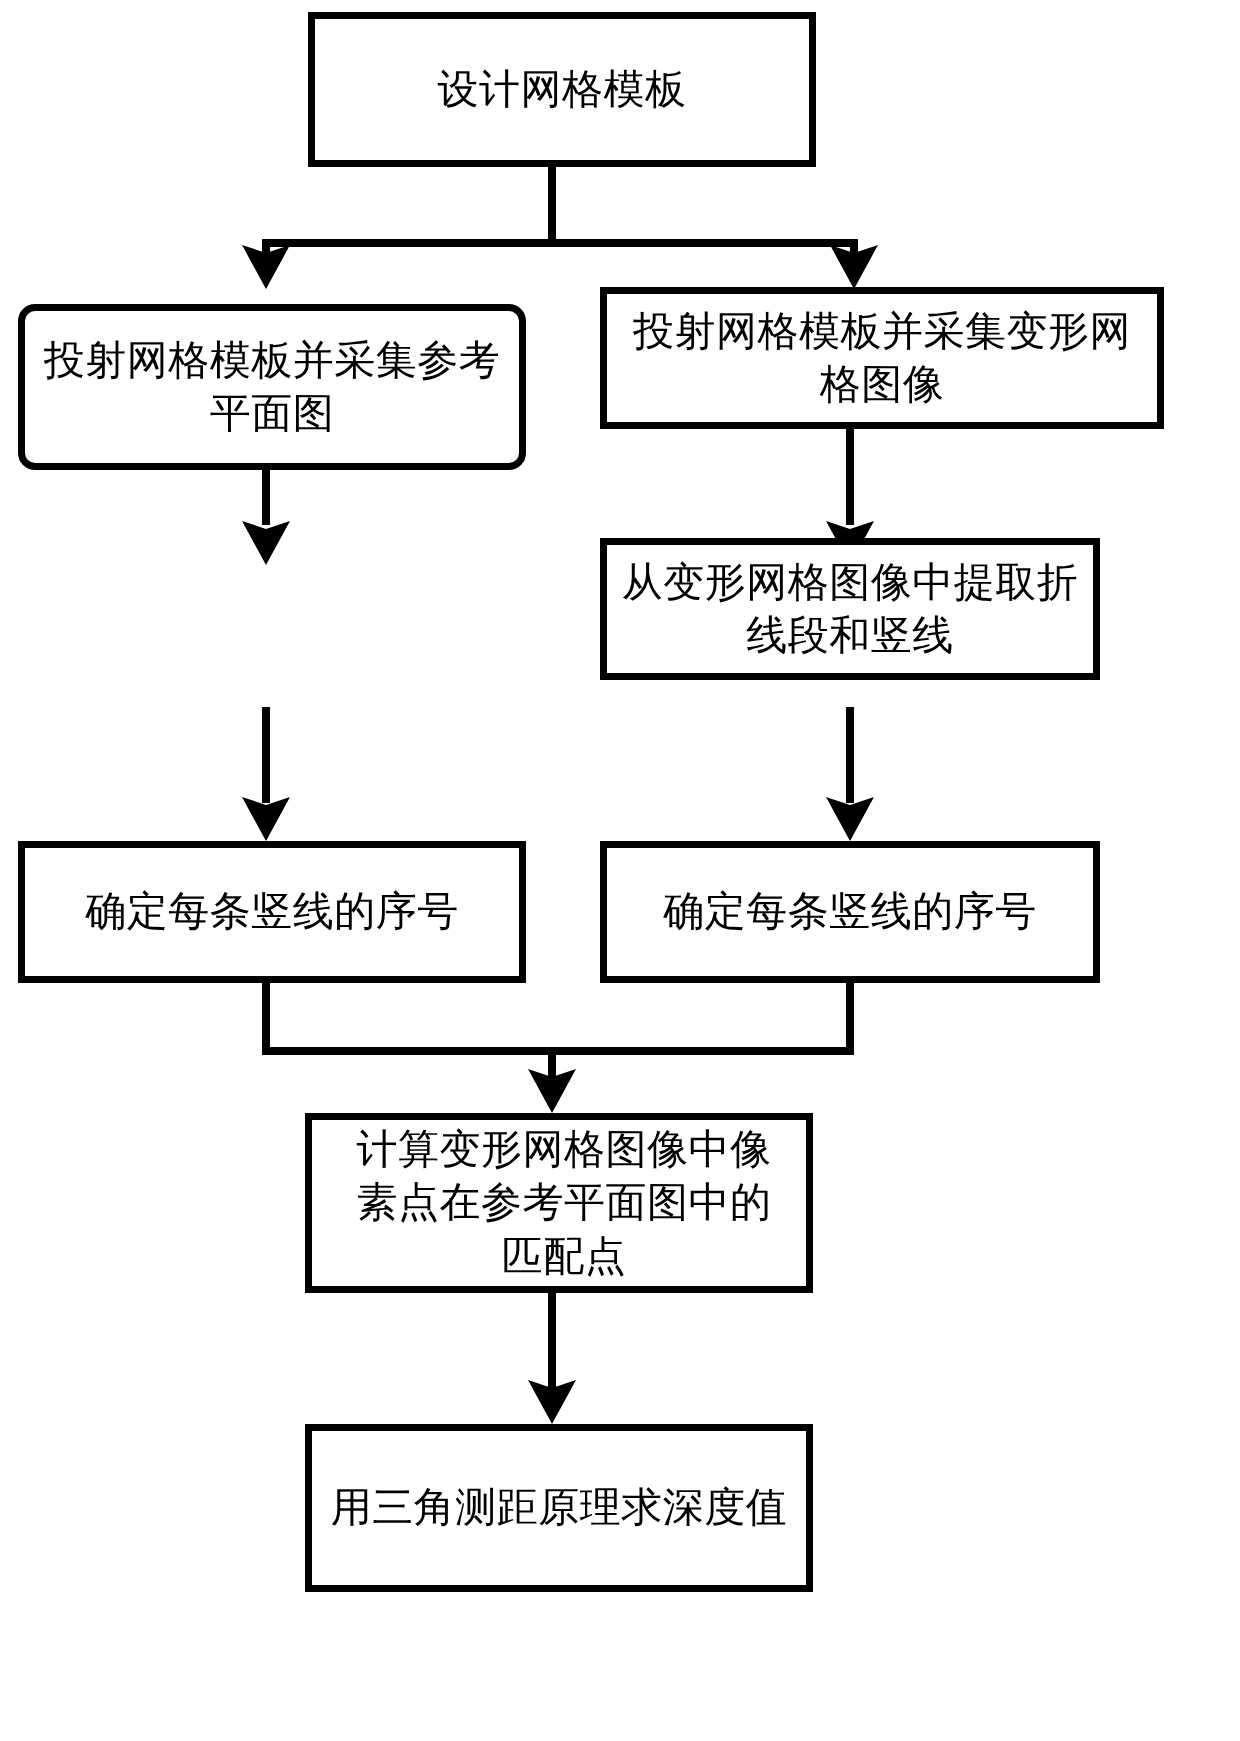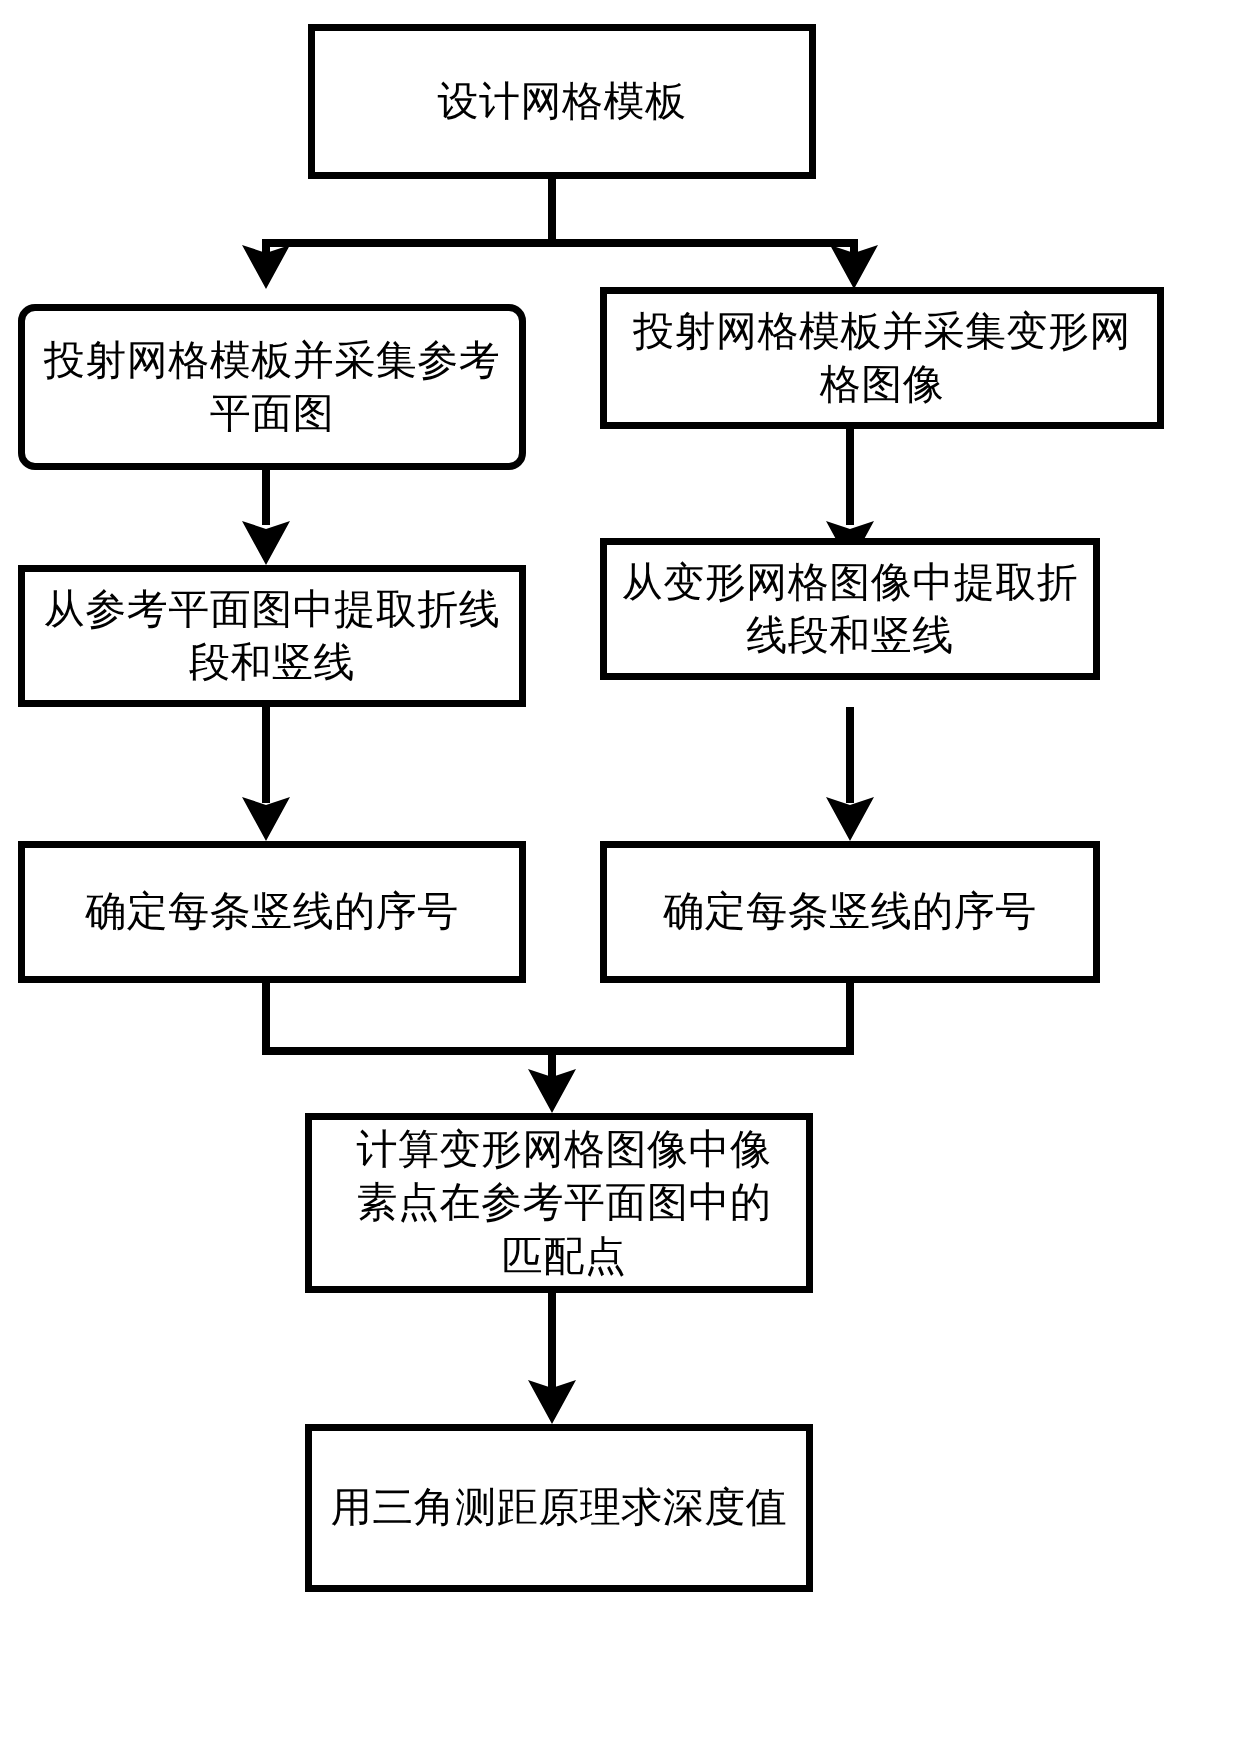--- a/index.html
+++ b/index.html
@@ -32,21 +32,21 @@
     line-height: 1.30;
     letter-spacing: 0.5px;
     padding: 4px 14px;
   }
   .node .node-text {
     display: block;
     width: 100%;
     word-break: break-all;
   }
   
-  #node-design      { left: 308px; top: 12px;   width: 508px; height: 155px; margin-top: 12px; }
+  #node-design      { left: 308px; top: 12px;   width: 508px; height: 155px; }
   #node-proj-ref    { left: 18px;  top: 304px;  width: 508px; height: 166px; border-radius: 17px; }
   #node-proj-def    { left: 600px; top: 287px;  width: 564px; height: 142px; }
   #node-extract-ref { left: 18px;  top: 565px;  width: 508px; height: 142px; }
   #node-extract-def { left: 600px; top: 538px;  width: 500px; height: 142px; }
   #node-index-ref   { left: 18px;  top: 841px;  width: 508px; height: 142px; }
   #node-index-def   { left: 600px; top: 841px;  width: 500px; height: 142px; }
   #node-match       { left: 305px; top: 1113px; width: 508px; height: 180px; padding-left: 24px; }
   #node-depth       { left: 305px; top: 1424px; width: 508px; height: 168px; }
 
   
@@ -115,23 +115,20 @@
   </div>
 
   <div class="node" id="node-proj-ref">
     <span class="node-text">投射网格模板并采集参考平面图</span>
   </div>
 
   <div class="node" id="node-proj-def">
     <span class="node-text">投射网格模板并采集变形网格图像</span>
   </div>
 
-  <div class="node" id="node-extract-ref">
-    <span class="node-text">从参考平面图中提取折线段和竖线</span>
-  </div>
 
   <div class="node" id="node-extract-def">
     <span class="node-text">从变形网格图像中提取折线段和竖线</span>
   </div>
 
   <div class="node" id="node-index-ref">
     <span class="node-text">确定每条竖线的序号</span>
   </div>
 
   <div class="node" id="node-index-def">

